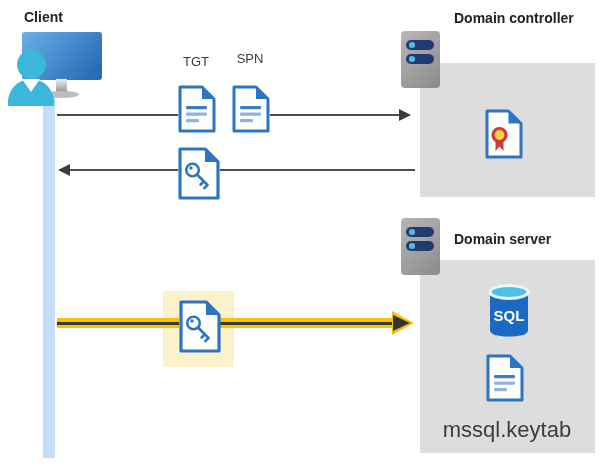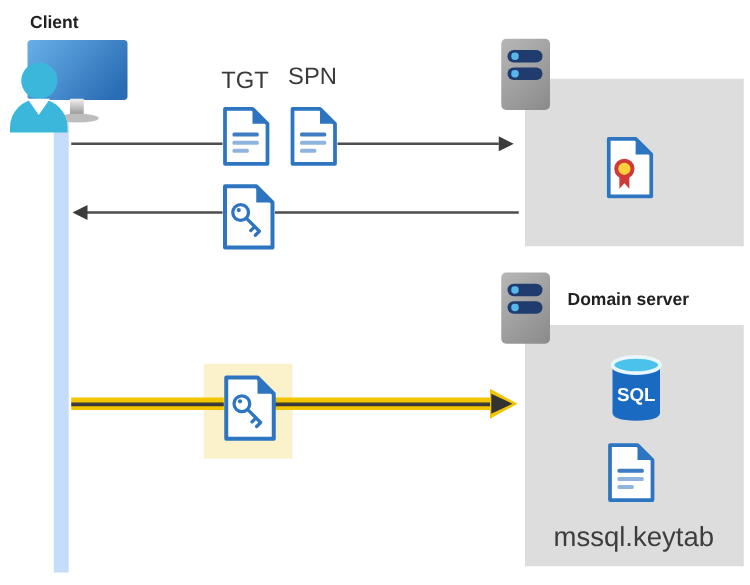--- a/index.html
+++ b/index.html
@@ -2,21 +2,21 @@
 <html><head>
 <meta charset="utf-8">
 <style>
   html,body{margin:0;padding:0;background:#fff;}
   .canvas{position:relative;width:600px;height:468px;background:#ffffff;overflow:hidden;
           font-family:"Liberation Sans",sans-serif;}
   .abs{position:absolute;}
 
   
   .h-label{font-weight:700;font-size:14px;line-height:26px;color:#212121;}
-  .t-label{font-size:19px;color:#3a3a3a;text-align:center;}
+  .t-label{font-size:13px;color:#3a3a3a;text-align:center;}
   .file-label{font-size:22px;color:#3d3d3d;text-align:center;}
 
   
   .panel{background:#dddddd;}
   .lifeline{background:#c6ddfa;}
   .highlight{background:#fbf2cb;}
 
   
   .aline{height:2px;background:#4d4d4d;}
   .ahead-r{width:0;height:0;border-top:6.5px solid transparent;border-bottom:6.5px solid transparent;
@@ -118,20 +118,21 @@
     <path d="M27 2 V15 H40 Z" fill="#2e75c1"></path>
     <circle cx="14.5" cy="23" r="6.3" fill="none" stroke="#2e75c1" stroke-width="2.6"></circle>
     <circle cx="13" cy="21" r="1.7" fill="#2e75c1"></circle>
     <path d="M19 27.5 L29.5 38 M25.8 34.3 L22.6 37.5 M29.5 38 L26.3 41.2" stroke="#2e75c1" stroke-width="2.6" stroke-linecap="round" fill="none"></path>
   </svg>
 
   <div class="abs server" style="left:401px;top:31px;width:39px;height:57px;">
     <div class="bar bar1"></div>
       <div class="bar bar2"></div>
   </div>
+  <div class="abs h-label" style="left:454px;top:5px;width:132px;">Domain controller</div>
 
   <svg class="abs" style="left:485px;top:109px;" width="38" height="50" viewBox="0 0 38 50">
     <path d="M2 2 H23.5 L36 14.5 V48 H2 Z" fill="#ffffff" stroke="#2e75c1" stroke-width="3" stroke-linejoin="round"></path>
     <path d="M23.5 2 V14.5 H36 Z" fill="#2e75c1"></path>
     <path d="M10.5 30 L10.5 42 L14.5 37.5 L18.5 42 L18.5 30 Z" fill="#cf3a3a"></path>
     <circle cx="14.5" cy="26" r="6.5" fill="#ffd23b" stroke="#cf3a3a" stroke-width="3.2"></circle>
   </svg>
 
   <div class="abs server" style="left:401px;top:218px;width:39px;height:57px;">
     <div class="bar bar1"></div>

